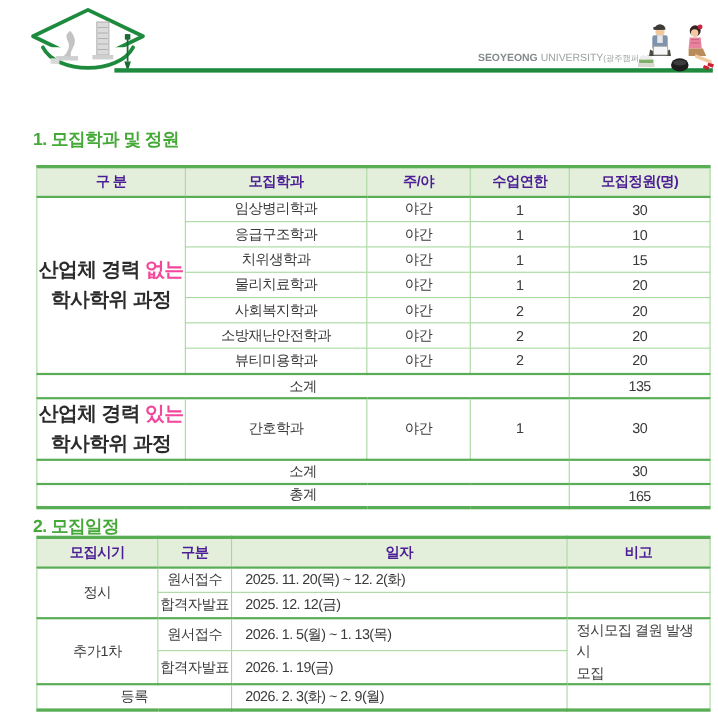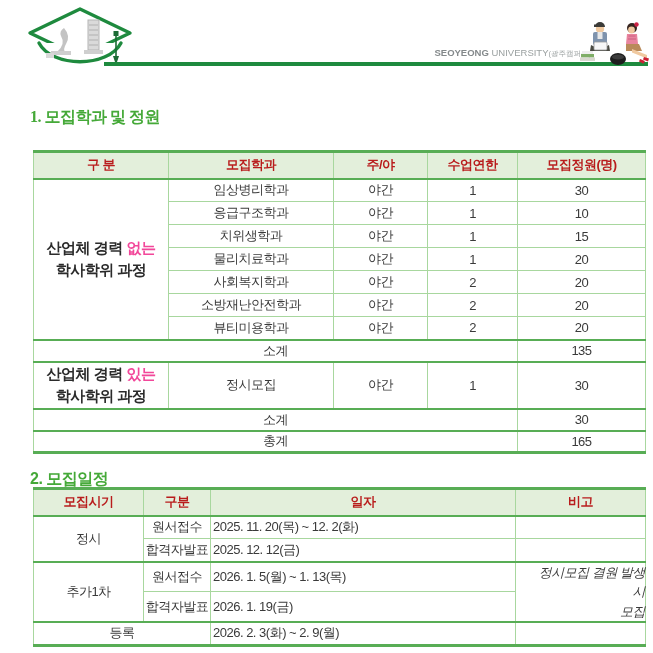--- a/index.html
+++ b/index.html
@@ -18,40 +18,40 @@
   
   .logo{position:absolute;left:24px;top:4px;width:112px;height:86px;}
   .rule{position:absolute;left:104px;top:62px;width:544px;height:4px;background:var(--accent-green);}
   .brand{position:absolute;top:47px;right:62px;font-size:9.5px;color:#9aa0a0;white-space:nowrap;}
   .brand b{color:#84898b;font-weight:bold;margin-top:40px;}
   .brand .campus{font-size:7.5px;}
   .people{position:absolute;left:580px;top:18px;width:70px;height:50px;}
 
   
   .sec-title{position:absolute;left:30px;font-size:16px;font-weight:bold;color:var(--title-green);letter-spacing:-0.5px;}
-  #sec1-title{top:107px;font-family:Liberation Serif, serif;}
+  #sec1-title{top:117px;}
   #sec2-title{top:469px;}
 
   
   table{position:absolute;left:33px;border-collapse:collapse;table-layout:fixed;width:612px;
         border:1px solid var(--border-light);
         border-top:3px solid var(--border-dark);
         border-bottom:3px solid var(--border-dark);}
   #table1{top:150px;}
   #table2{top:487px;}
   th{background:var(--header-bg);border:1px solid var(--border-light);
      border-bottom:2px solid var(--border-dark);
-     font-size:13px;font-weight:bold;color:#b91c1c;height:27px;letter-spacing:-0.5px;}
+     font-size:13px;font-weight:bold;color:#4c1d95;height:27px;letter-spacing:-0.5px;}
   td{border:1px solid var(--border-light);font-size:13px;color:var(--text);
      text-align:center;height:23px;letter-spacing:-0.5px;}
   tr.thick-top td{border-top:2px solid var(--border-dark);}
-  td.group{font-weight:bold;font-size:15px;line-height:1.5;color:#2b2b2b;}
+  td.group{font-weight:bold;font-size:18px;line-height:1.5;color:#2b2b2b;}
   td.group .hl{color:var(--pink);}
-  td.left{text-align:left;padding-left:2px;}
-  td.note{text-align:right;padding-left:8px;line-height:1.5;font-style:italic;}
+  td.left{text-align:left;padding-left:12px;}
+  td.note{text-align:left;padding-left:8px;line-height:1.5;}
   td.sum{height:22px;}
   #table1 tr.g2 td{height:40px;}
 </style>
 </head>
 <body>
 
 <div class="page">
 
   <svg class="logo" viewBox="0 0 112 86">
     <path d="M56 5 L106 29 L56 53 L6 29 Z" fill="#ffffff" stroke="#1e8a3e" stroke-width="3.4" stroke-linejoin="round"></path>
@@ -172,21 +172,21 @@
       </tr>
       <tr class="thick-top">
         <td class="sum" colspan="4">소계</td>
         <td class="sum">135</td>
       </tr>
       <tr class="thick-top g2">
         <td class="group">
           <span>산업체 경력 </span><span class="hl">있는</span><br>
           <span>학사학위 과정</span>
         </td>
-        <td>정시모집</td>
+        <td>간호학과</td>
         <td>야간</td>
         <td>1</td>
         <td>30</td>
       </tr>
       <tr class="thick-top">
         <td class="sum" colspan="4">소계</td>
         <td class="sum">30</td>
       </tr>
       <tr class="thick-top">
         <td class="sum" colspan="4">총계</td>

